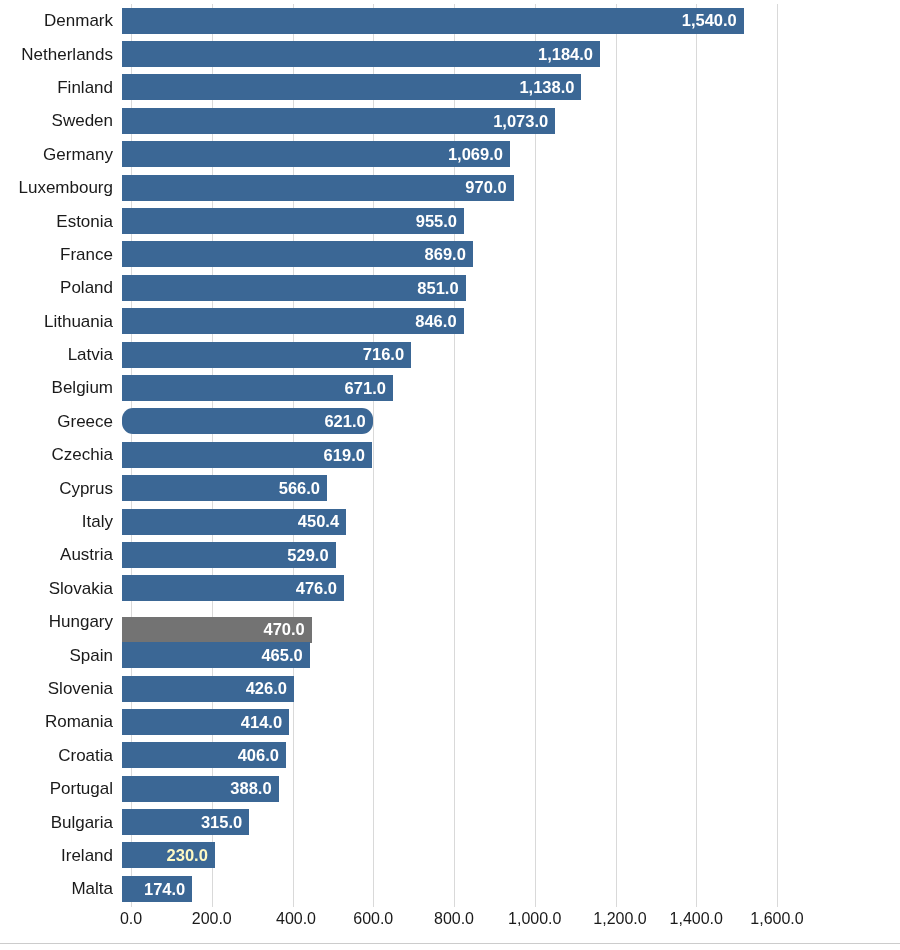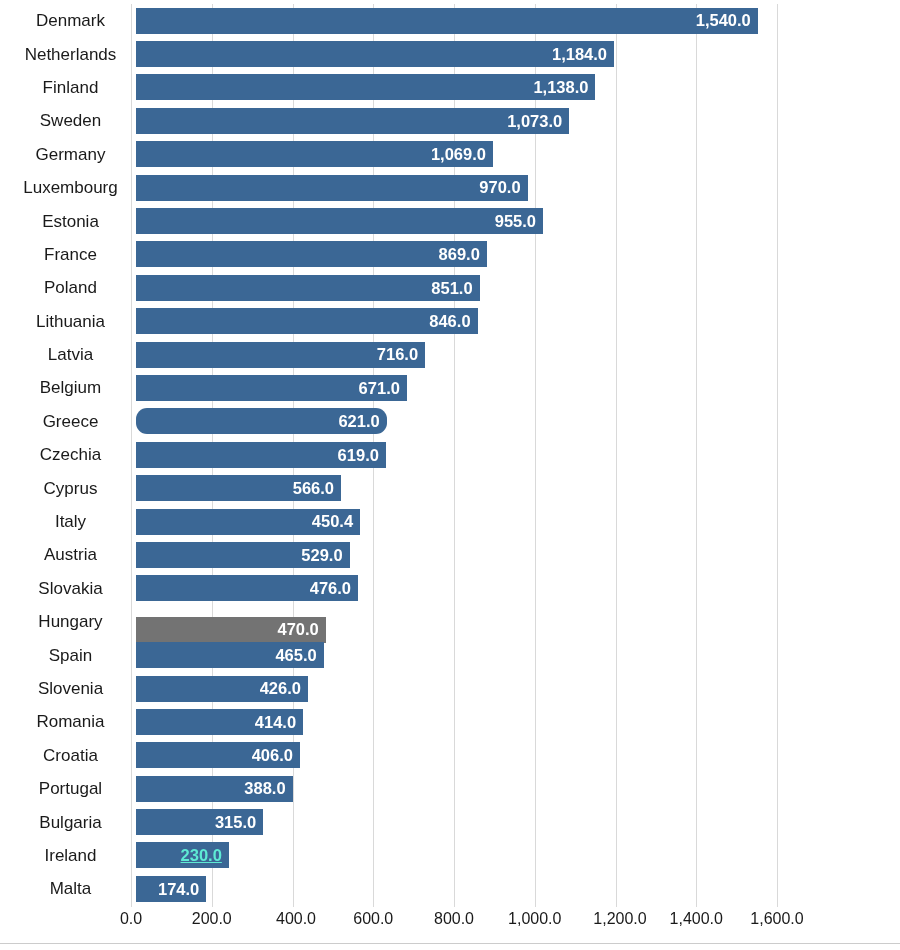--- a/index.html
+++ b/index.html
@@ -33,28 +33,27 @@
     width: 900px;
   }
   .row {
     display: flex;
     align-items: center;
     height: 33.4px;
     box-sizing: border-box;
   }
   .cat-label {
     width: 122px;
-    text-align: center;
+    text-align: right;
     padding-right: 9px;
     box-sizing: border-box;
     font-size: 17px;
     color: #1a1a1a;
     white-space: nowrap;
     line-height: 1;
-    margin-left: 14px;
   }
   .bar-area {
     position: relative;
     flex: 1 1 auto;
     height: 100%;
   }
   .bar {
     position: absolute;
     left: 0;
     top: 50%;
@@ -167,37 +166,37 @@
           <div class="cat-label">Sweden</div>
           <div class="bar-area">
             <div class="bar" style="width: 433.224px; background: rgb(59, 103, 149);">
               <span class="bar-value" style="color: rgb(255, 255, 255);">1,073.0</span>
             </div>
           </div>
         </div>
         <div class="row">
           <div class="cat-label">Germany</div>
           <div class="bar-area">
-            <div class="bar" style="width: 357px; background: rgb(59, 103, 149);">
+            <div class="bar" style="width: 388px; background: rgb(59, 103, 149);">
               <span class="bar-value" style="color: rgb(255, 255, 255);">1,069.0</span>
             </div>
           </div>
         </div>
         <div class="row">
           <div class="cat-label">Luxembourg</div>
           <div class="bar-area">
             <div class="bar" style="width: 391.637px; background: rgb(59, 103, 149);">
               <span class="bar-value" style="color: rgb(255, 255, 255);">970.0</span>
             </div>
           </div>
         </div>
         <div class="row">
           <div class="cat-label">Estonia</div>
           <div class="bar-area">
-            <div class="bar" style="width: 407px; background: rgb(59, 103, 149);">
+            <div class="bar" style="width: 342px; background: rgb(59, 103, 149);">
               <span class="bar-value" style="color: rgb(255, 255, 255);">955.0</span>
             </div>
           </div>
         </div>
         <div class="row">
           <div class="cat-label">France</div>
           <div class="bar-area">
             <div class="bar" style="width: 350.859px; background: rgb(59, 103, 149);">
               <span class="bar-value" style="color: rgb(255, 255, 255);">869.0</span>
             </div>
@@ -336,21 +335,21 @@
           <div class="bar-area">
             <div class="bar" style="width: 127.181px; background: rgb(59, 103, 149);">
               <span class="bar-value" style="color: rgb(255, 255, 255);">315.0</span>
             </div>
           </div>
         </div>
         <div class="row">
           <div class="cat-label">Ireland</div>
           <div class="bar-area">
             <div class="bar" style="width: 92.8625px; background: rgb(59, 103, 149);">
-              <span class="bar-value" style="color: #5eead4; text-decoration: underline;">230.0</span>
+              <span class="bar-value" style="color: #fef9c3;">230.0</span>
             </div>
           </div>
         </div>
         <div class="row">
           <div class="cat-label">Malta</div>
           <div class="bar-area">
             <div class="bar" style="width: 70.2525px; background: rgb(59, 103, 149);">
               <span class="bar-value" style="color: rgb(255, 255, 255);">174.0</span>
             </div>
           </div>

